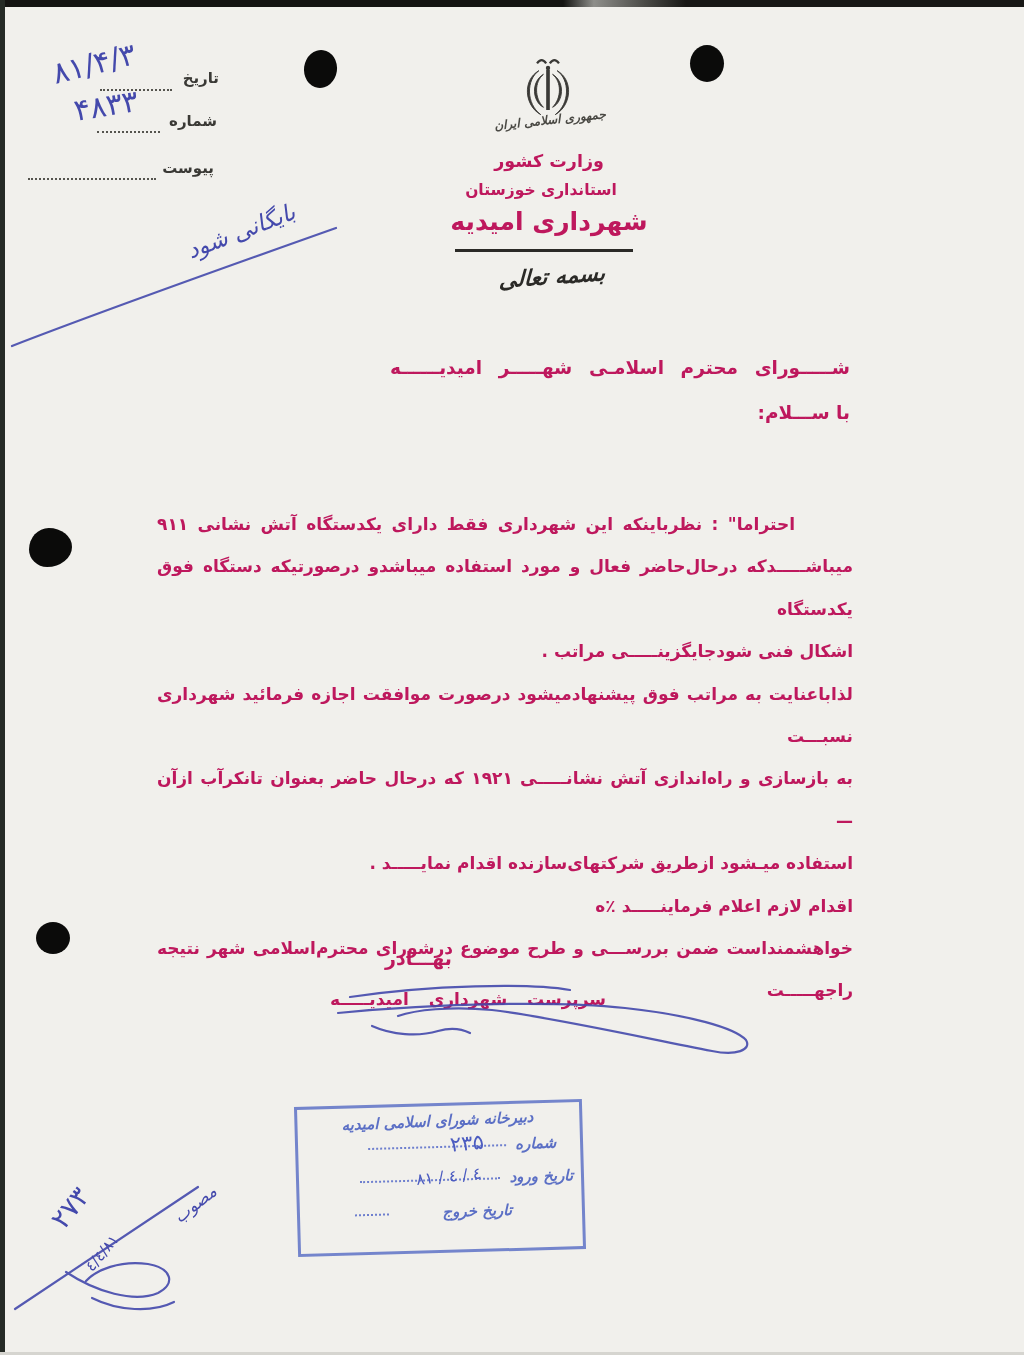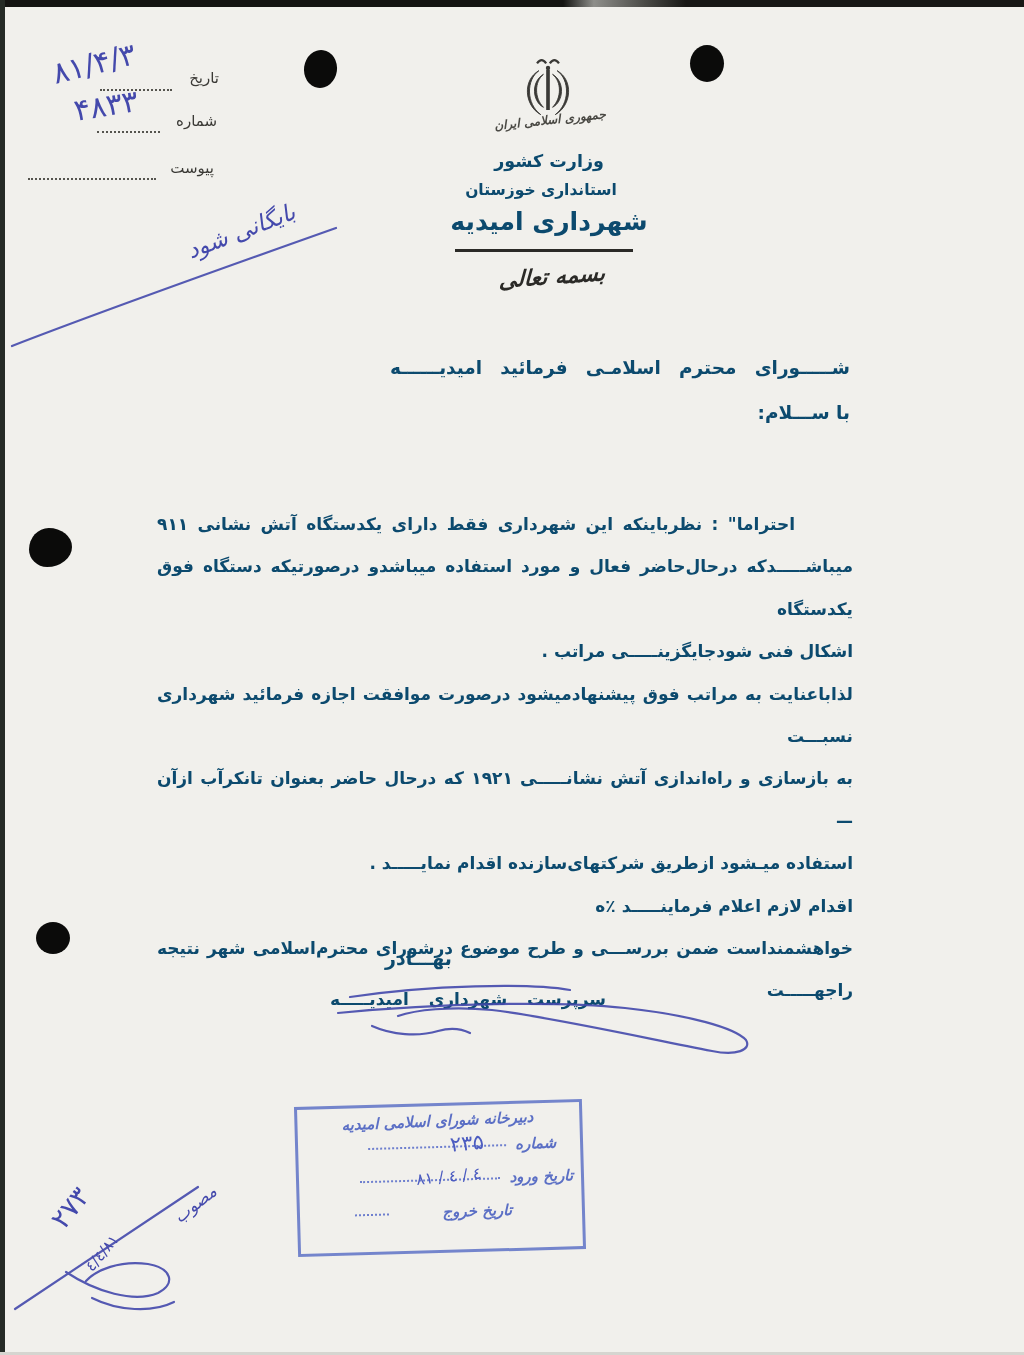--- a/index.html
+++ b/index.html
@@ -19,22 +19,22 @@
   .scan-bottom{position:absolute;left:0;bottom:0;width:1024px;height:3px;background:#d6d5d0;}
   
   .hole{position:absolute;background:#0b0b0a;border-radius:50%;}
   .hole.h1{left:304px;top:50px;width:33px;height:38px;transform:rotate(8deg);}
   .hole.h2{left:690px;top:45px;width:34px;height:37px;}
   .hole.h3{left:29px;top:528px;width:43px;height:39px;border-radius:46% 54% 58% 42%/55% 48% 52% 45%;}
   .hole.h4{left:36px;top:922px;width:34px;height:32px;}
 
   .rtl{direction:rtl;}
   .abs{position:absolute;}
-  .typed{font-weight:700;color:#0c4a6e;}
-  .label{font-size:15px;font-weight:400;color:#3a3935;}
+  .typed{font-weight:700;color:#be185d;}
+  .label{font-size:15px;font-weight:700;color:#3a3935;}
   .dots{display:inline-block;border-bottom:2px dotted #55544e;height:1px;}
   .hand{color:#4449ac;font-weight:400;}
 
   
   .f-date-label{left:173px;top:69px;width:46px;text-align:right;}
   .f-date-dots{left:100px;top:88px;width:72px;}
   .f-date-val{left:28px;top:46px;width:132px;font-size:30px;transform:rotate(-14deg);letter-spacing:3px;text-align:center;}
   .f-num-label{left:161px;top:112px;width:56px;text-align:right;}
   .f-num-dots{left:97px;top:130px;width:63px;}
   .f-num-val{left:44px;top:88px;width:124px;font-size:30px;transform:rotate(-9deg);letter-spacing:4px;text-align:center;}
@@ -131,21 +131,21 @@
   </svg>
   <div class="abs rtl emblem-caption">جمهوری اسلامی ایران</div>
   <div class="abs rtl typed ministry">وزارت کشور</div>
   <div class="abs rtl typed governorate">استانداری خوزستان</div>
   <div class="abs rtl typed municipality">شهرداری امیدیه</div>
   <div class="abs mun-underline"></div>
   <div class="abs rtl bismillah">بسمه تعالی</div>
 
   <div class="abs rtl hand archive-note">بایگانی شود</div>
 
-  <div class="abs rtl typed recipient">شـــــورای محترم اسلامـی فرمائید امیدیــــــه</div>
+  <div class="abs rtl typed recipient">شـــــورای محترم اسلامـی شهـــــر امیدیــــــه</div>
   <div class="abs rtl typed greeting">با ســـلام:</div>
 
   <div class="abs rtl typed body-block">
     <div class="body-line just indent">احتراما" :  نظرباینکه این شهرداری فقط دارای یکدستگاه آتش نشانی  ۹۱۱</div>
     <div class="body-line just">میباشـــــدکه درحال‌حاضر فعال و مورد استفاده میباشدو درصورتیکه دستگاه فوق یکدستگاه</div>
     <div class="body-line right">اشکال فنی شودجایگزینـــــی مراتب .</div>
     <div class="body-line just">لذاباعنایت به مراتب فوق پیشنهادمیشود درصورت موافقت اجازه فرمائید شهرداری نسبـــت</div>
     <div class="body-line just">به بازسازی و راه‌اندازی آتش نشانـــــی ۱۹۲۱ که درحال حاضر بعنوان تانکرآب ازآن —</div>
     <div class="body-line right">استفاده میـشود ازطریق شرکتهای‌سازنده اقدام نمایـــــد .</div>
     <div class="body-line right">اقدام لازم اعلام فرماینـــــد ٪ه</div>

